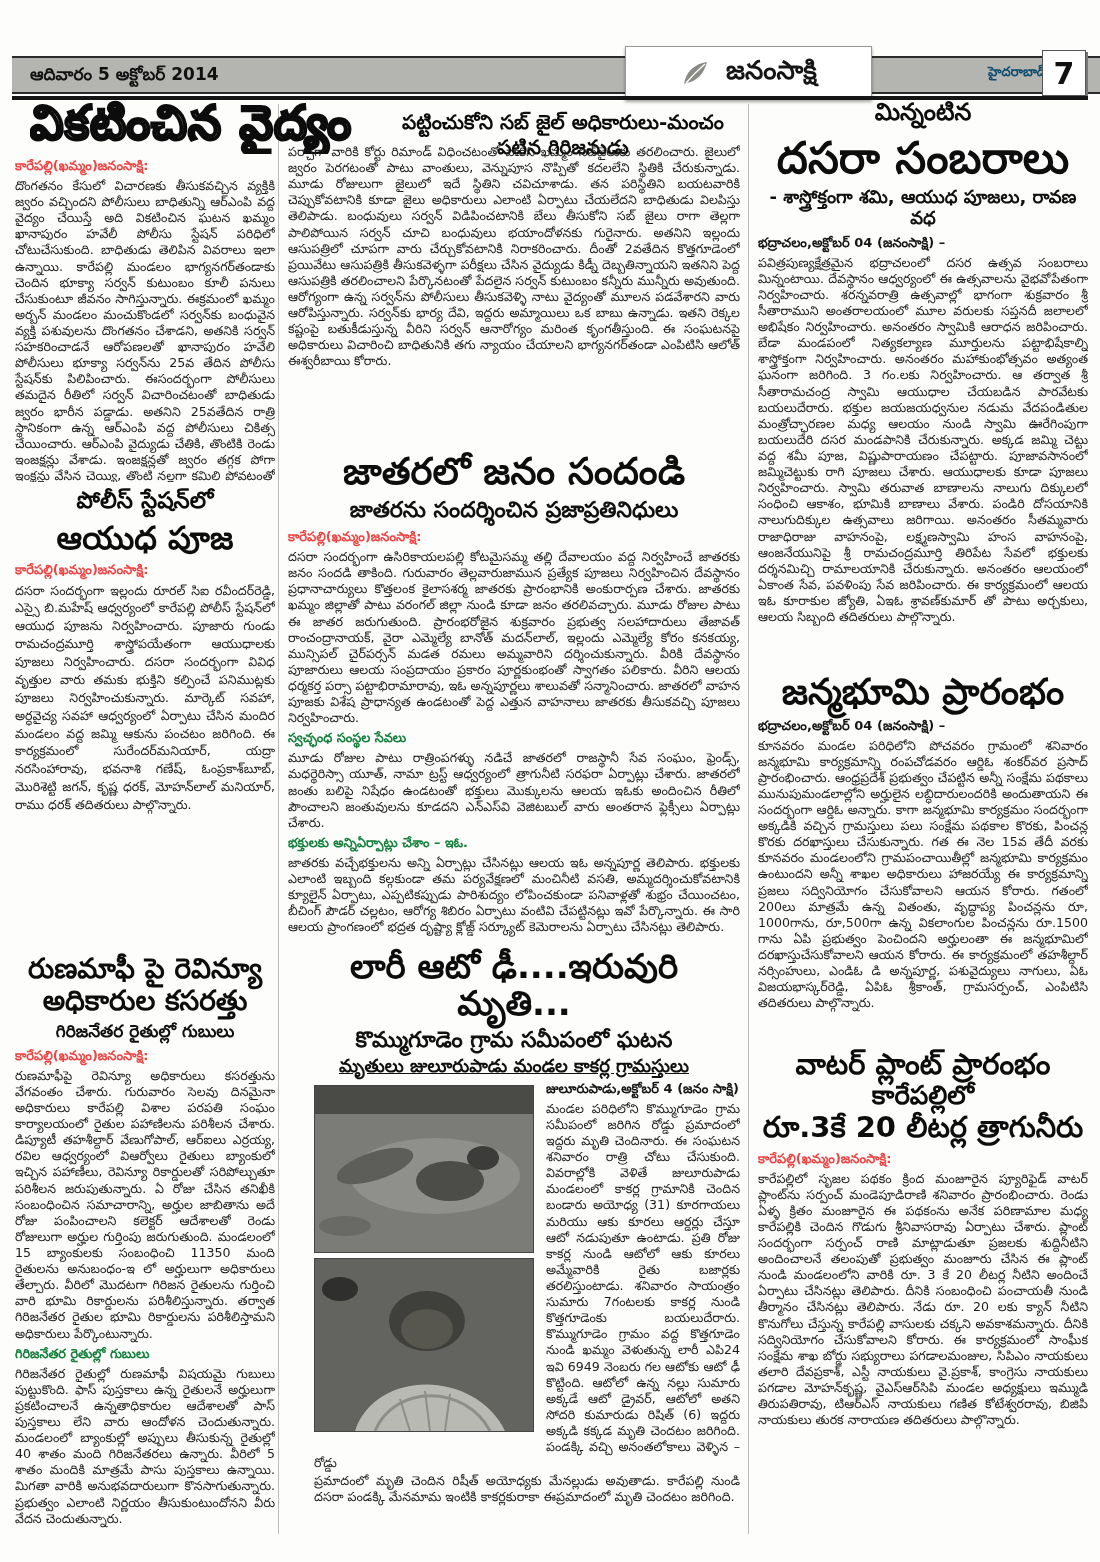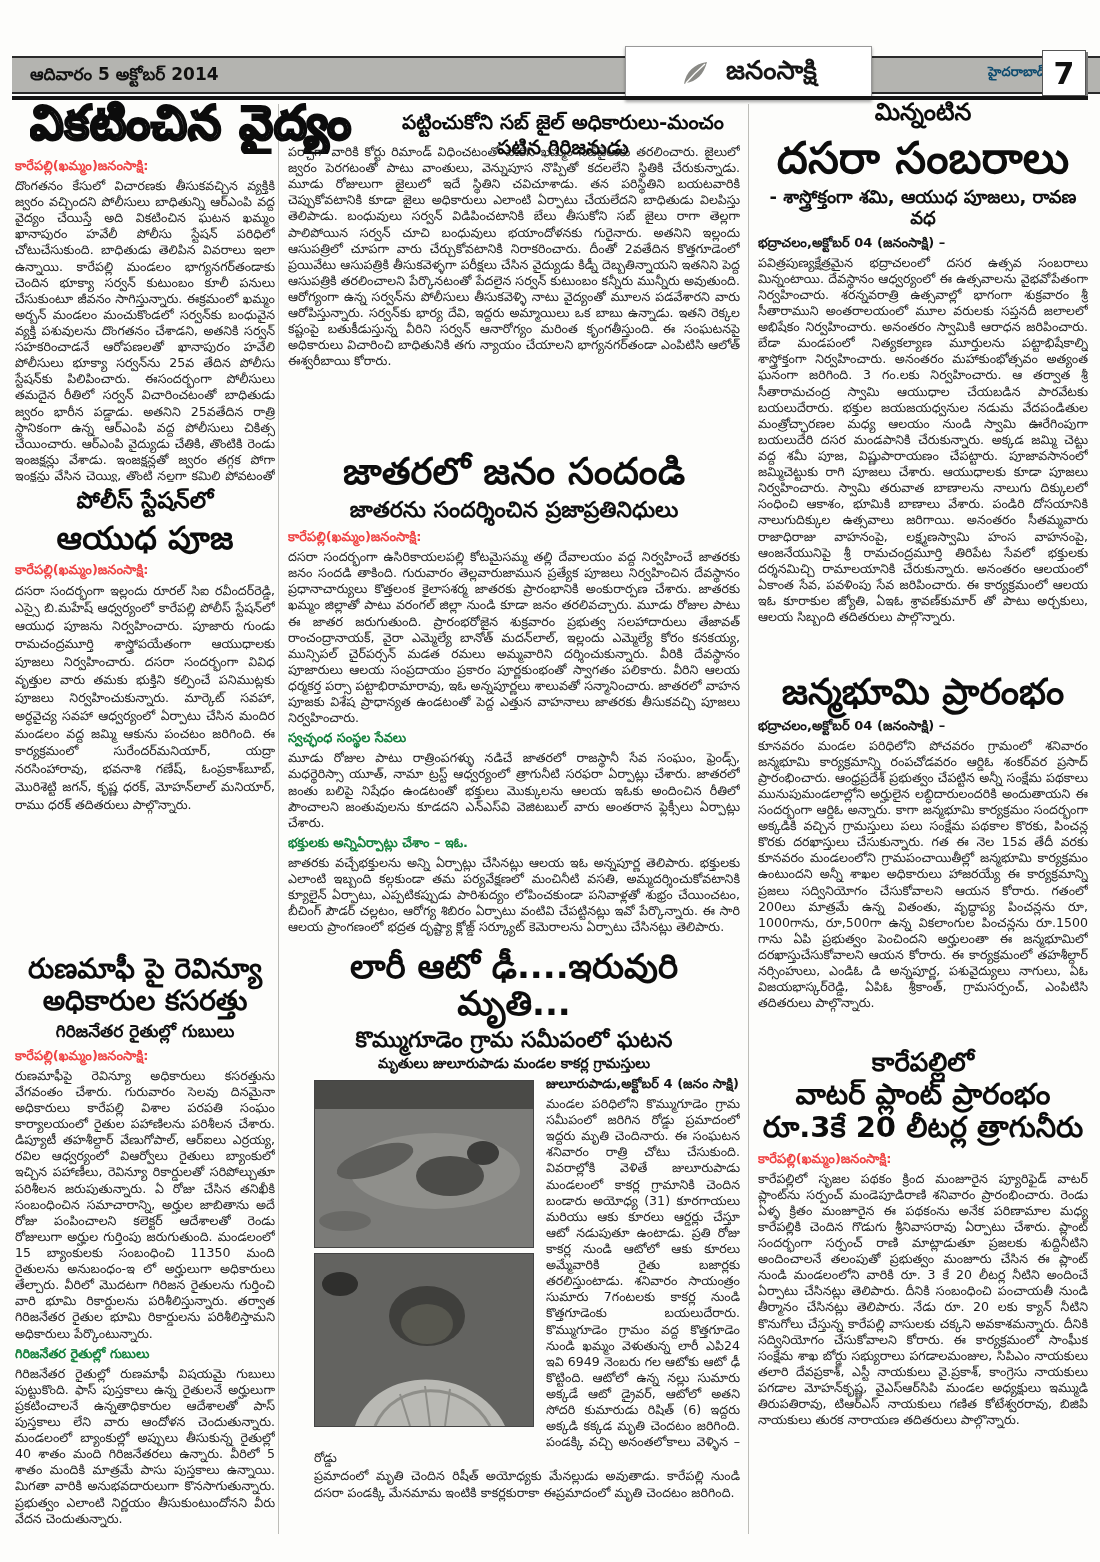--- a/index.html
+++ b/index.html
@@ -43,21 +43,21 @@
   
   .deco-headline{
     font-size:47px;font-weight:bold;letter-spacing:1px;color:#f2f2f0;
     -webkit-text-stroke:2.4px #0c0c0c;line-height:1.05;white-space:nowrap;
   }
   .h-xl{font-size:32px;font-weight:bold;text-align:center;line-height:1.08;color:#0d0d0d;}
   .h-lg{font-size:34px;font-weight:bold;text-align:center;line-height:1.1;color:#0d0d0d;}
   .h-md{font-size:28px;font-weight:bold;text-align:center;line-height:1.15;color:#0d0d0d;}
   .kicker{font-size:21px;font-weight:bold;text-align:center;color:#0d0d0d;margin-bottom:2px;}
   .subhead{font-size:19px;font-weight:bold;text-align:center;color:#111;margin-top:4px;line-height:1.2;}
-  .subhead.sm{font-size:14px;}
+  .subhead.sm{font-size:18px;text-decoration:underline;}
   .byline{font-size:13px;font-weight:bold;margin:6px 0 2px 0;color:#ef4444;}
   .dateline{font-size:13px;font-weight:bold;margin:6px 0 2px 0;color:#151515;}
   .body-text{font-size:12.6px;line-height:1.28;text-align:justify;color:#1b1b1b;margin:2px 0;}
   .bold-line{font-size:12.8px;font-weight:bold;margin:4px 0 1px 0;color:#15803d;}
   .top-subhead{font-size:20px;font-weight:bold;line-height:1.25;text-align:center;color:#0d0d0d;}
   
   .photo-stack{float:left;width:222px;margin:4px 10px 4px 0;}
   .photo{width:218px;border:1px solid #444;display:block;margin-bottom:5px;}
 </style>
 </head>
@@ -167,20 +167,20 @@
     <p class="body-text">పవిత్రపుణ్యక్షేత్రమైన భద్రాచలంలో దసర ఉత్సవ సంబరాలు మిన్నంటాయి. దేవస్థానం ఆధ్వర్యంలో ఈ ఉత్సవాలను వైభవోపేతంగా నిర్వహించారు. శరన్నవరాత్రి ఉత్సవాల్లో భాగంగా శుక్రవారం శ్రీ సీతారాముని అంతరాలయంలో మూల వరులకు సప్తనదీ జలాలలో అభిషేకం నిర్వహించారు. అనంతరం స్వామికి ఆరాధన జరిపించారు. బేడా మండపంలో నిత్యకల్యాణ మూర్తులను పట్టాభిషేకాల్ని శాస్త్రోక్తంగా నిర్వహించారు. అనంతరం మహాకుంభోత్సవం అత్యంత ఘనంగా జరిగింది. 3 గం.లకు నిర్వహించారు. ఆ తర్వాత శ్రీ సీతారామచంద్ర స్వామి ఆయుధాల చేయబడిన పారవేటకు బయలుదేరారు. భక్తుల జయజయధ్వనుల నడుమ వేదపండితుల మంత్రోచ్ఛారణల మధ్య ఆలయం నుండి స్వామి ఊరేగింపుగా బయలుదేరి దసర మండపానికి చేరుకున్నారు. అక్కడ జమ్మి చెట్టు వద్ద శమీ పూజ, విష్ణుపారాయణం చేపట్టారు. పూజావసానంలో జమ్మిచెట్టుకు రాగి పూజలు చేశారు. ఆయుధాలకు కూడా పూజలు నిర్వహించారు. స్వామి తరువాత బాణాలను నాలుగు దిక్కులలో సంధించి ఆకాశం, భూమికి బాణాలు వేశారు. పండిరి దోసయానికి నాలుగుదిక్కుల ఉత్సవాలు జరిగాయి. అనంతరం సీతమ్మవారు రాజాధిరాజు వాహనంపై, లక్ష్మణస్వామి హంస వాహనంపై, ఆంజనేయునిపై శ్రీ రామచంద్రమూర్తి తిరిపేట సేవలో భక్తులకు దర్శనమిచ్చి రామాలయానికి చేరుకున్నారు. అనంతరం ఆలయంలో ఏకాంత సేవ, పవళింపు సేవ జరిపించారు. ఈ కార్యక్రమంలో ఆలయ ఇఓ కూరాకుల జ్యోతి, ఏఇఓ శ్రావణ్‌కుమార్ తో పాటు అర్చకులు, ఆలయ సిబ్బంది తదితరులు పాల్గొన్నారు.</p>
   </div>
 
   <div class="block" style="left:758px;top:672px;width:330px;height:372px;">
     <div class="h-lg" style="font-size:36px;">జన్మభూమి ప్రారంభం</div>
     <div class="dateline">భద్రాచలం,అక్టోబర్ 04 (జనంసాక్షి) –</div>
     <p class="body-text">కూనవరం మండల పరిధిలోని పోచవరం గ్రామంలో శనివారం జన్మభూమి కార్యక్రమాన్ని రంపచోడవరం ఆర్డిఓ శంకర్‌వర ప్రసాద్ ప్రారంభించారు. ఆంధ్రప్రదేశ్ ప్రభుత్వం చేపట్టిన అన్నీ సంక్షేమ పథకాలు మునుపుమండలాల్లోని అర్హులైన లబ్ధిదారులందరికి అందుతాయని ఈ సందర్భంగా ఆర్డిఓ అన్నారు. కాగా జన్మభూమి కార్యక్రమం సందర్భంగా అక్కడికి వచ్చిన గ్రామస్తులు పలు సంక్షేమ పథకాల కొరకు, పించన్ల కొరకు దరఖాస్తులు చేసుకున్నారు. గత ఈ నెల 15వ తేదీ వరకు కూనవరం మండలంలోని గ్రామపంచాయితీల్లో జన్మభూమి కార్యక్రమం ఉంటుందని అన్నీ శాఖల అధికారులు హాజరయ్యే ఈ కార్యక్రమాన్ని ప్రజలు సద్వినియోగం చేసుకోవాలని ఆయన కోరారు. గతంలో 200లు మాత్రమే ఉన్న వితంతు, వృద్ధాప్య పించన్లను రూ, 1000గాను, రూ,500గా ఉన్న వికలాంగుల పించన్లను రూ.1500 గాను ఏపి ప్రభుత్వం పెంచిందని అర్హులంతా ఈ జన్మభూమిలో దరఖాస్తుచేసుకోవాలని ఆయన కోరారు. ఈ కార్యక్రమంలో తహశీల్దార్ నర్సింహులు, ఎండిఓ డి అన్నపూర్ణ, పశువైద్యులు నాగులు, ఏఓ విజయభాస్కర్‌రెడ్డి, ఏపిఓ శ్రీకాంత్, గ్రామసర్పంచ్, ఎంపిటిసి తదితరులు పాల్గొన్నారు.</p>
   </div>
 
   <div class="block" style="left:758px;top:1048px;width:330px;height:498px;">
+    <div class="h-md" style="font-size:29px;">వాటర్ ప్లాంట్ ప్రారంభం</div>
     <div class="h-md" style="font-size:26px;">కారేపల్లిలో</div>
-    <div class="h-md" style="font-size:29px;">వాటర్ ప్లాంట్ ప్రారంభం</div>
     <div class="h-md" style="font-size:29px;">రూ.3కే 20 లీటర్ల త్రాగునీరు</div>
     <div class="byline">కారేపల్లి(ఖమ్మం)జనంసాక్షి:</div>
     <p class="body-text">కారేపల్లిలో సృజల పథకం క్రింద మంజూరైన ప్యూరిఫైడ్ వాటర్ ప్లాంట్‌ను సర్పంచ్ మండెపూడిరాణి శనివారం ప్రారంభించారు. రెండు ఏళ్ళ క్రితం మంజూరైన ఈ పథకంను అనేక పరిణామాల మధ్య కారేపల్లికి చెందిన గొడుగు శ్రీనివాసరావు ఏర్పాటు చేశారు. ప్లాంట్ సందర్భంగా సర్పంచ్ రాణి మాట్లాడుతూ ప్రజలకు శుద్దినీటిని అందించాలనే తలంపుతో ప్రభుత్వం మంజూరు చేసిన ఈ ప్లాంట్ నుండి మండలంలోని వారికి రూ. 3 కే 20 లీటర్ల నీటిని అందించే ఏర్పాటు చేసినట్లు తెలిపారు. దీనికి సంబంధించి పంచాయతీ నుండి తీర్మానం చేసినట్లు తెలిపారు. నేడు రూ. 20 లకు క్యాన్ నీటిని కొనుగోలు చేస్తున్న కారేపల్లి వాసులకు చక్కని అవకాశమన్నారు. దీనికి సద్వినియోగం చేసుకోవాలని కోరారు. ఈ కార్యక్రమంలో సాంఘీక సంక్షేమ శాఖ బోర్డు సభ్యురాలు పగడాలమంజుల, సిపిఎం నాయకులు తలారి దేవప్రకాశ్, ఎస్టీ నాయకులు వై.ప్రకాశ్, కాంగ్రెసు నాయకులు పగడాల మోహన్‌కృష్ణ, వైఎస్ఆర్‌సిపి మండల అధ్యక్షులు ఇమ్ముడి తిరుపతిరావు, టిఆర్ఎస్ నాయకులు గణిత కోటేశ్వరరావు, బిజిపి నాయకులు తురక నారాయణ తదితరులు పాల్గొన్నారు.</p>
   </div>
 
 </div>
 
 </body></html>

